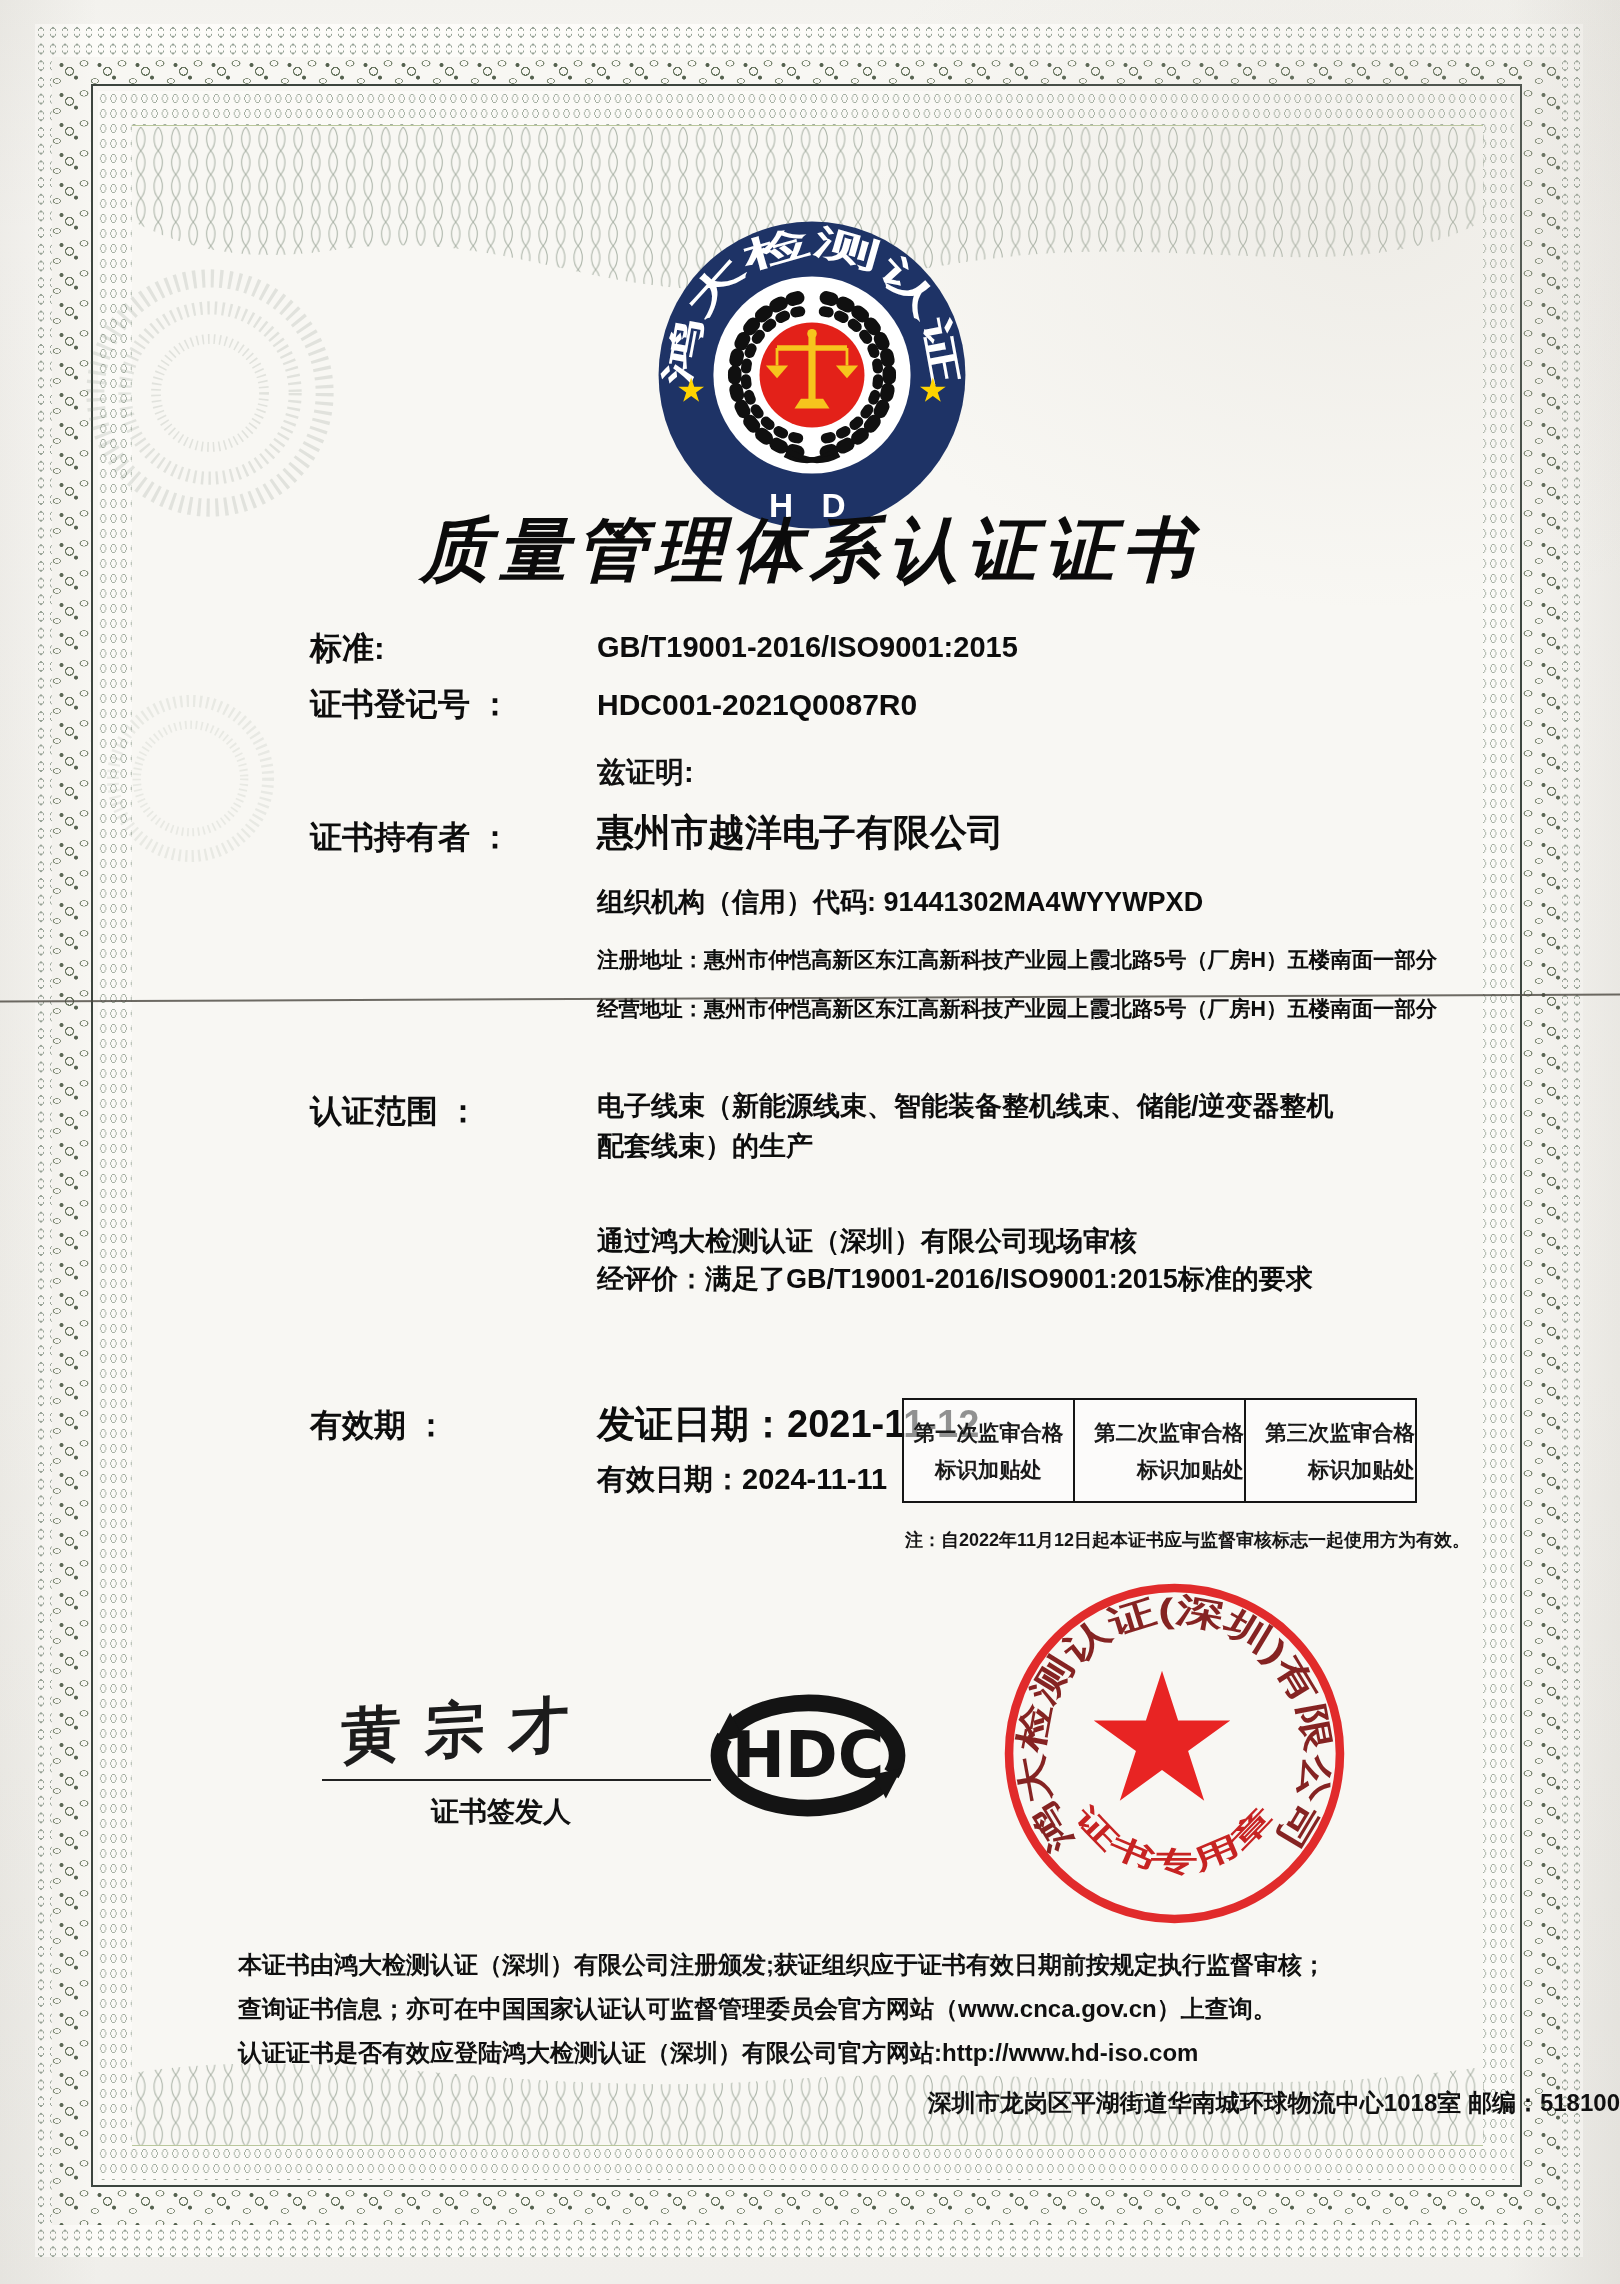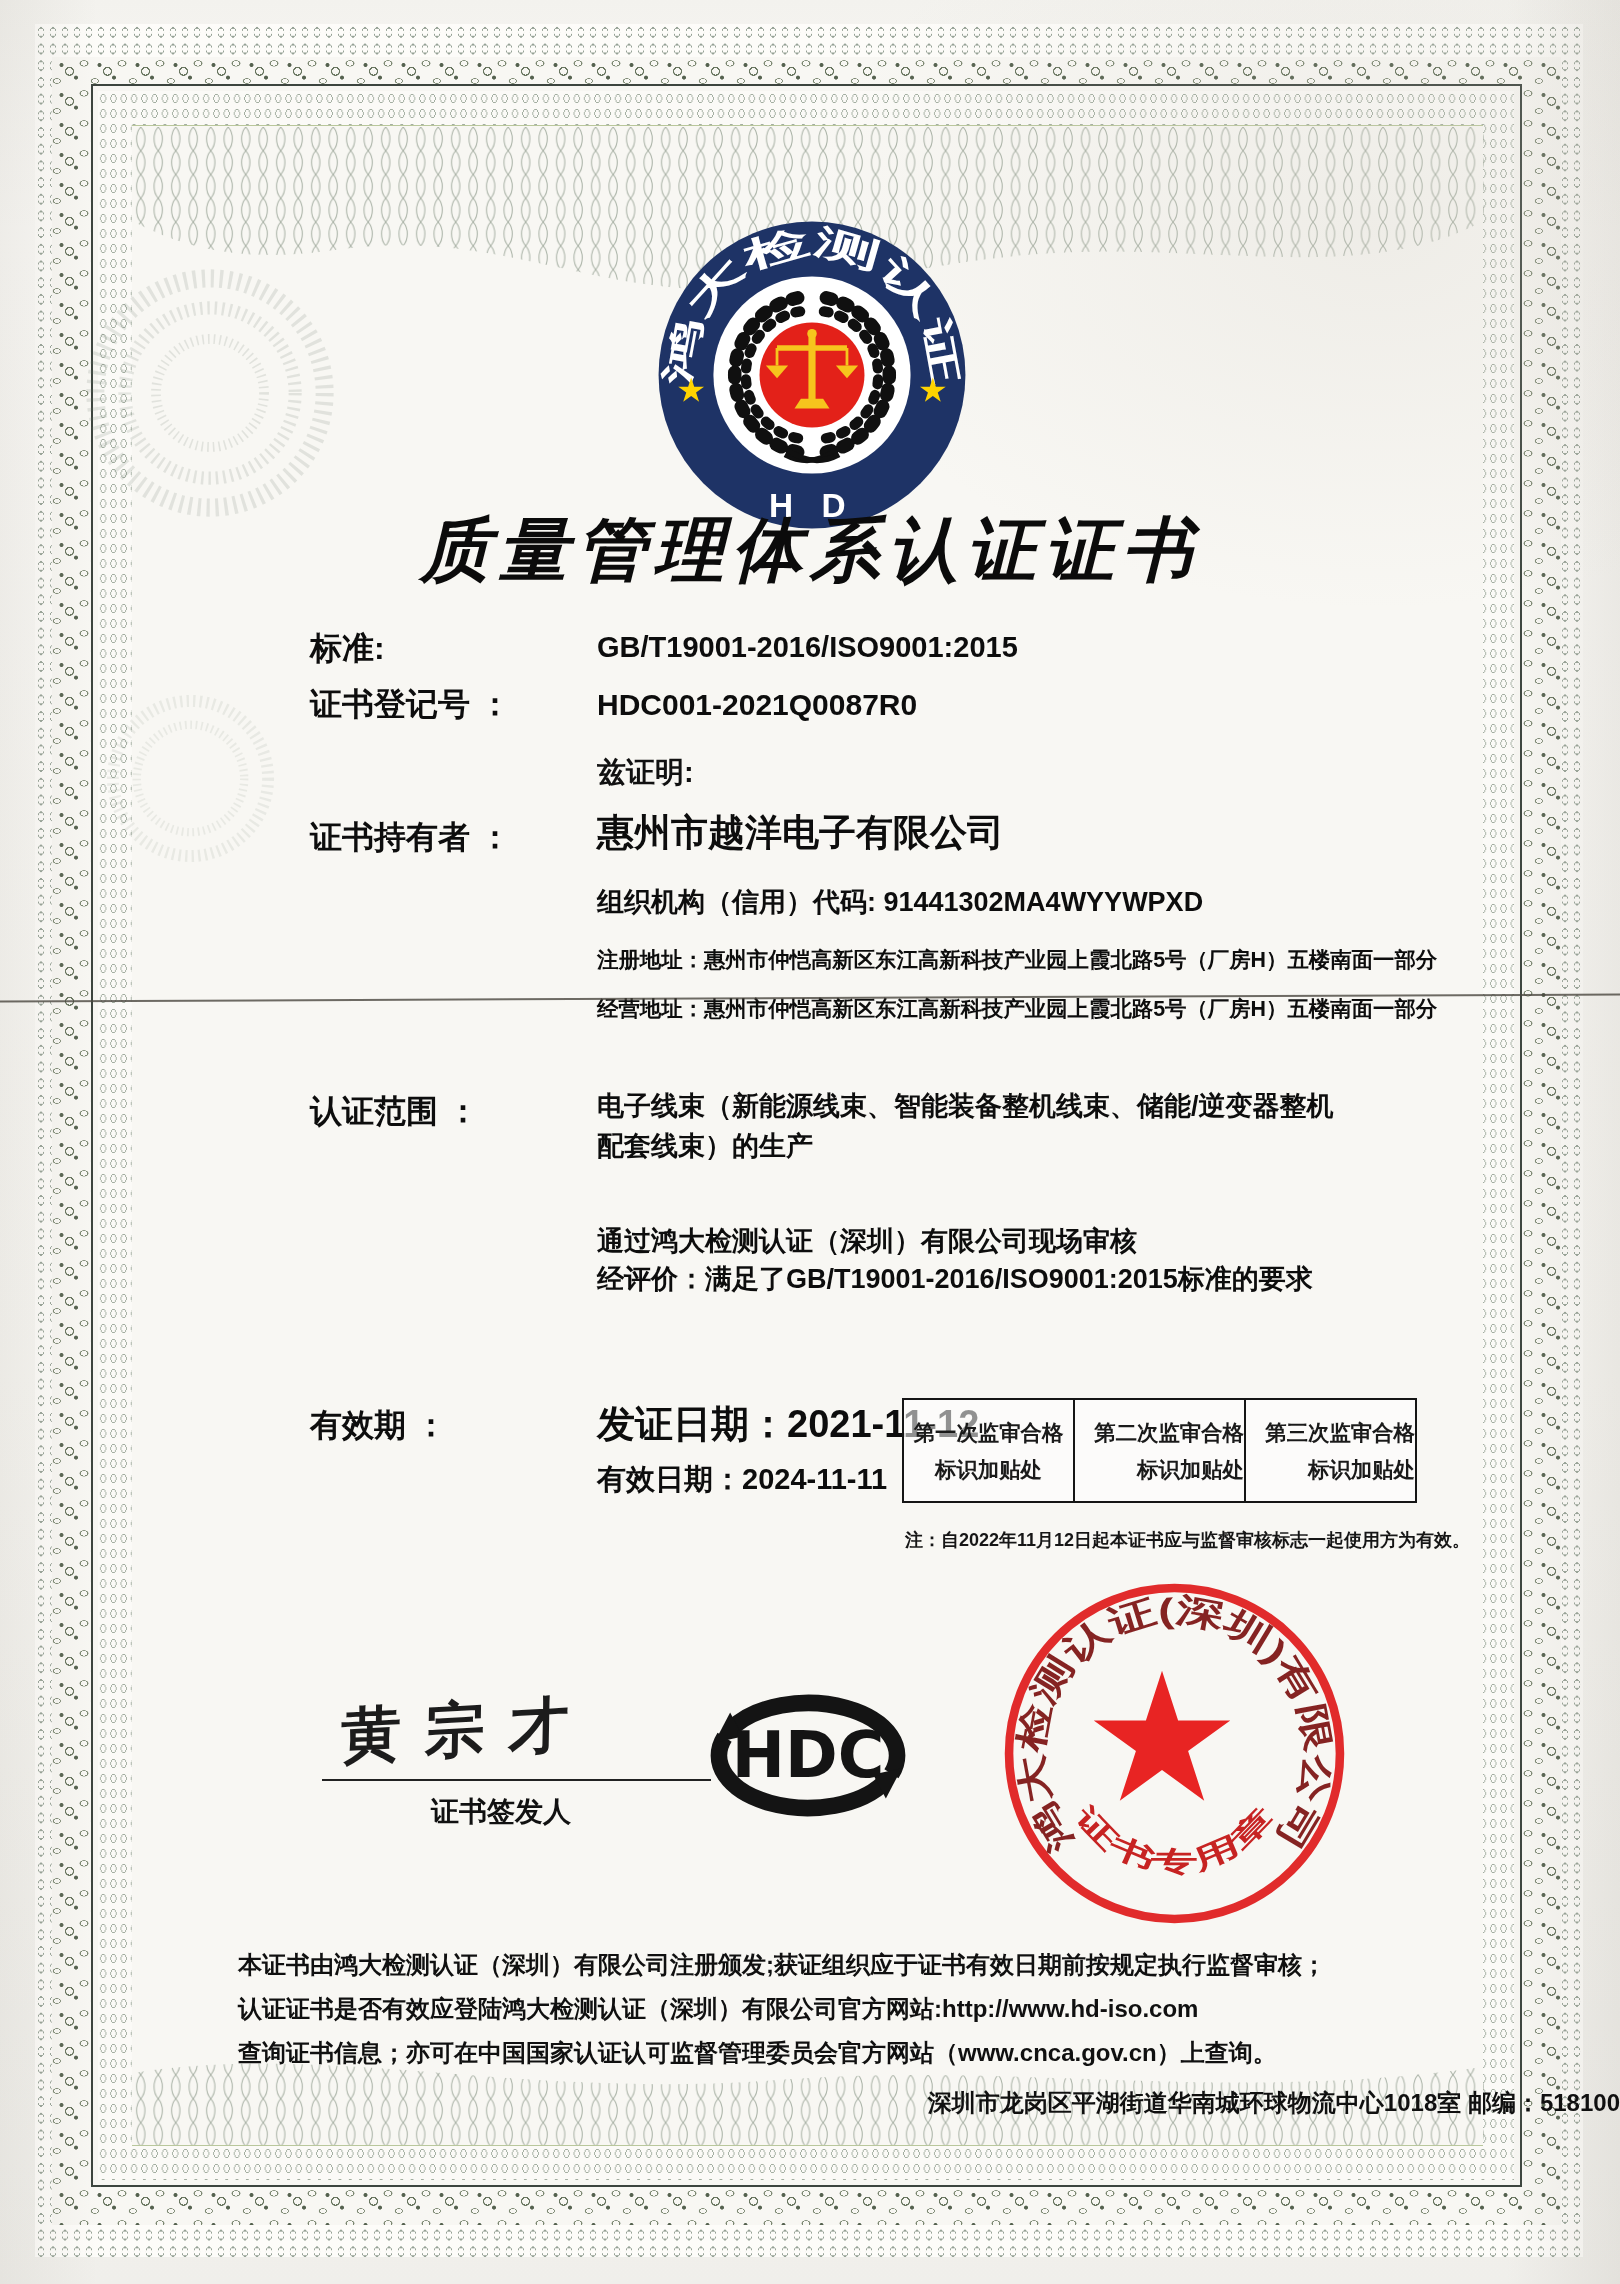--- a/index.html
+++ b/index.html
@@ -259,19 +259,19 @@
       <textPath href="#stampArcTop" startOffset="50%" textLength="770" lengthAdjust="spacingAndGlyphs">鸿大检测认证(深圳)有限公司</textPath>
     </text>
     <use href="#star5" transform="translate(-16,-14) scale(92)" fill="#e81717"></use>
     <text font-size="35" font-weight="bold" fill="#c41616" text-anchor="middle">
       <textPath href="#stampArcBottom" startOffset="50%" textLength="300" lengthAdjust="spacingAndGlyphs">证书专用章</textPath>
     </text>
   </svg>
 
   <div class="abs footer">
     <div>本证书由鸿大检测认证（深圳）有限公司注册颁发;获证组织应于证书有效日期前按规定执行监督审核；</div>
+    <div>查询证书信息；亦可在中国国家认证认可监督管理委员会官方网站（www.cnca.gov.cn）上查询。</div>
     <div>认证证书是否有效应登陆鸿大检测认证（深圳）有限公司官方网站:http://www.hd-iso.com</div>
-    <div>查询证书信息；亦可在中国国家认证认可监督管理委员会官方网站（www.cnca.gov.cn）上查询。</div>
   </div>
   <div class="abs address">深圳市龙岗区平湖街道华南城环球物流中心1018室  邮编：518100</div>
 
 </div>
 
 
 </body></html>

